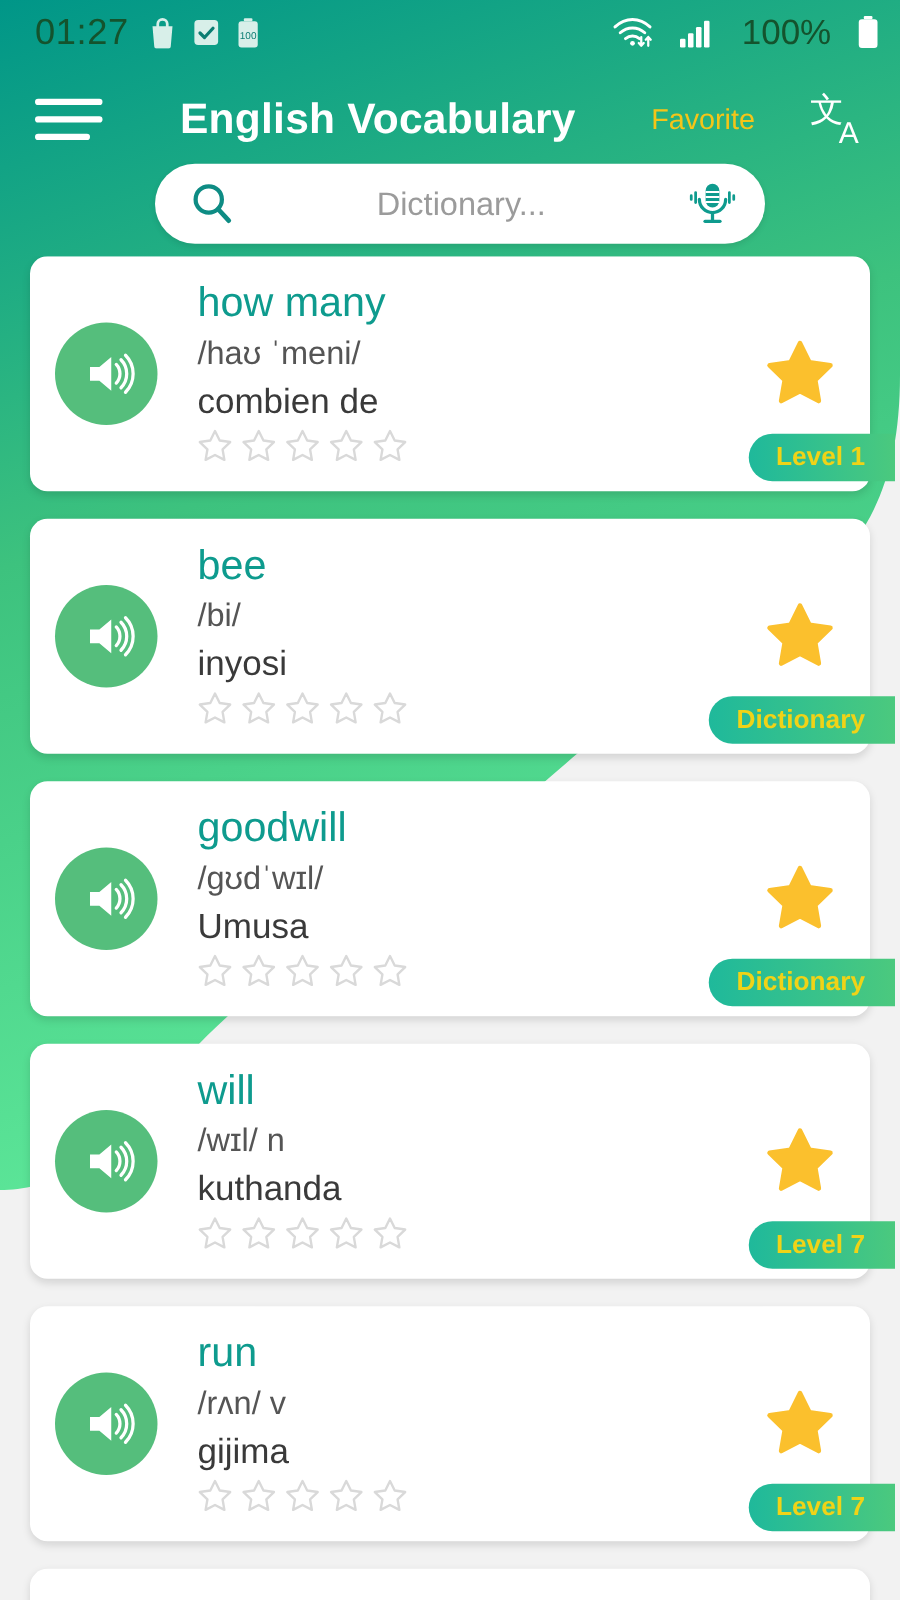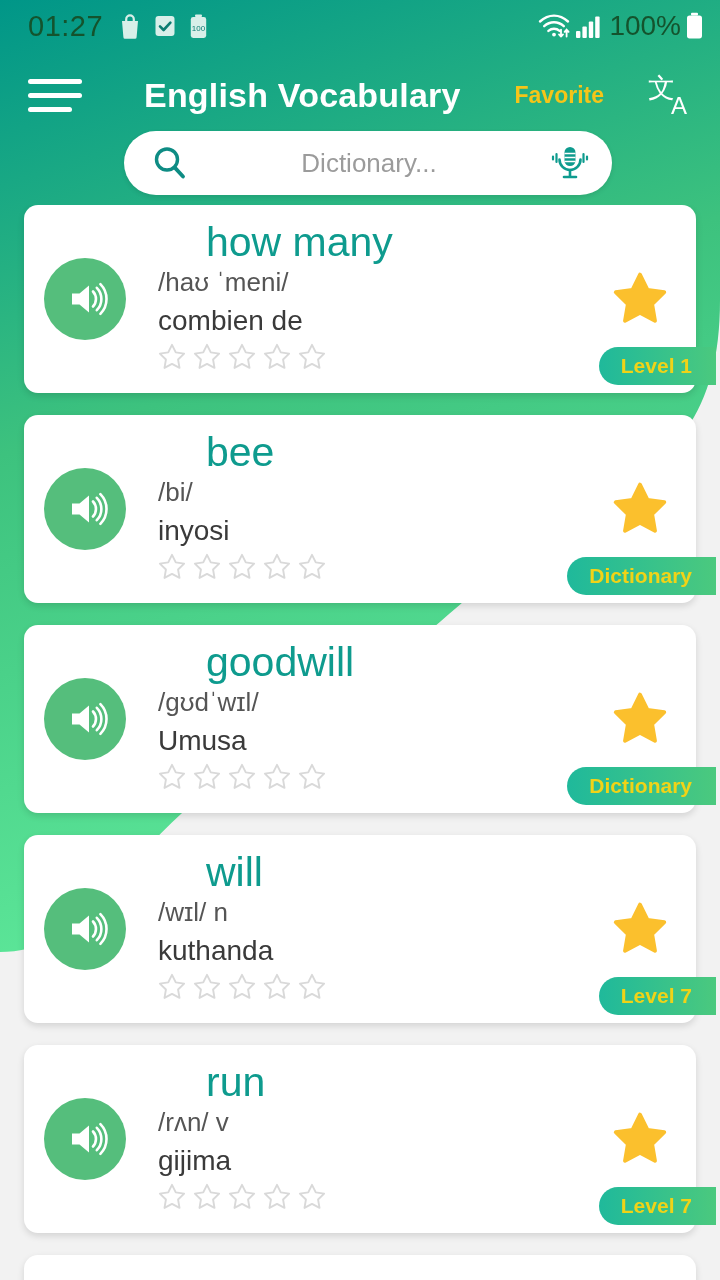--- a/index.html
+++ b/index.html
@@ -19,41 +19,41 @@
 
   
   .statusbar{
     position:absolute; left:0; top:0; width:720px; height:52px;
     display:flex; align-items:center; z-index:6;
     padding:0 16px 0 28px; color:#14532d;
   }
   .sb-time{ font-size:29px; letter-spacing:.5px; font-weight:400; }
   .sb-left-icons{ display:flex; align-items:center; gap:13px; margin-left:16px; }
   .sb-spacer{ flex:1; }
-  .sb-right{ display:flex; align-items:center; gap:4px; }
+  .sb-right{ display:flex; align-items:center; gap:20px; }
   .sb-batt-text{ font-size:28px; font-weight:400; margin-left:2px; }
 
   
   .appbar{
     position:absolute; left:0; top:52px; width:720px; height:86px;
     display:flex; align-items:center; z-index:6; padding:0 22px 0 28px;gap:16px;
   }
   .hamburger{ width:56px; height:40px; display:flex; flex-direction:column;
     justify-content:center; gap:9px; cursor:pointer; }
   .hamburger i{ display:block; height:5px; border-radius:3px; background:#ffffff; }
   .hamburger i:nth-child(1){ width:54px; }
   .hamburger i:nth-child(2){ width:54px; }
   .hamburger i:nth-child(3){ width:44px; }
   .app-title{
     color:#ffffff; font-size:34px; font-weight:bold; margin-left:44px;
     letter-spacing:.2px; white-space:nowrap;
   }
   .appbar-spacer{ flex:1; }
   .favorite-btn{
-    color:#F5C518; font-size:23px; font-weight:bold; white-space:nowrap;
+    color:#F5C518; font-size:23px; font-weight:normal; white-space:nowrap;
     margin-right:24px; cursor:pointer;
   }
   .translate-btn{ width:54px; height:54px; display:flex; align-items:center;
     justify-content:center; cursor:pointer; }
 
   
   .searchwrap{
     position:absolute; left:124px; top:131px; width:488px; height:64px; z-index:6;
   }
   .searchbar{
@@ -82,23 +82,22 @@
     display:flex; align-items:center;
   }
   .speaker{
     position:absolute; left:20px; top:50%; transform:translateY(-50%);
     width:82px; height:82px; border-radius:50%;
     background:#55BE7C; display:flex; align-items:center; justify-content:center;
     cursor:pointer;
   }
   .card-body{ position:absolute; left:134px; top:16px; right:120px; }
   .word{
-    color:#0E9B8E; font-size:41px; line-height:42px; font-weight:400;
+    color:#0E9B8E; font-size:33px; line-height:42px; font-weight:400;
     white-space:nowrap;
-    margin-left:48px;
   }
   .phonetic{
     color:#555555; font-size:26px; line-height:38px; white-space:nowrap;
   }
   .meaning{
     color:#3a3a3a; font-size:28px; line-height:40px; white-space:nowrap;
   }
   .stars{ display:flex; gap:7px; margin-top:2px; }
   .star-btn{ width:28px; height:28px; cursor:pointer; }
   .fav-star{

